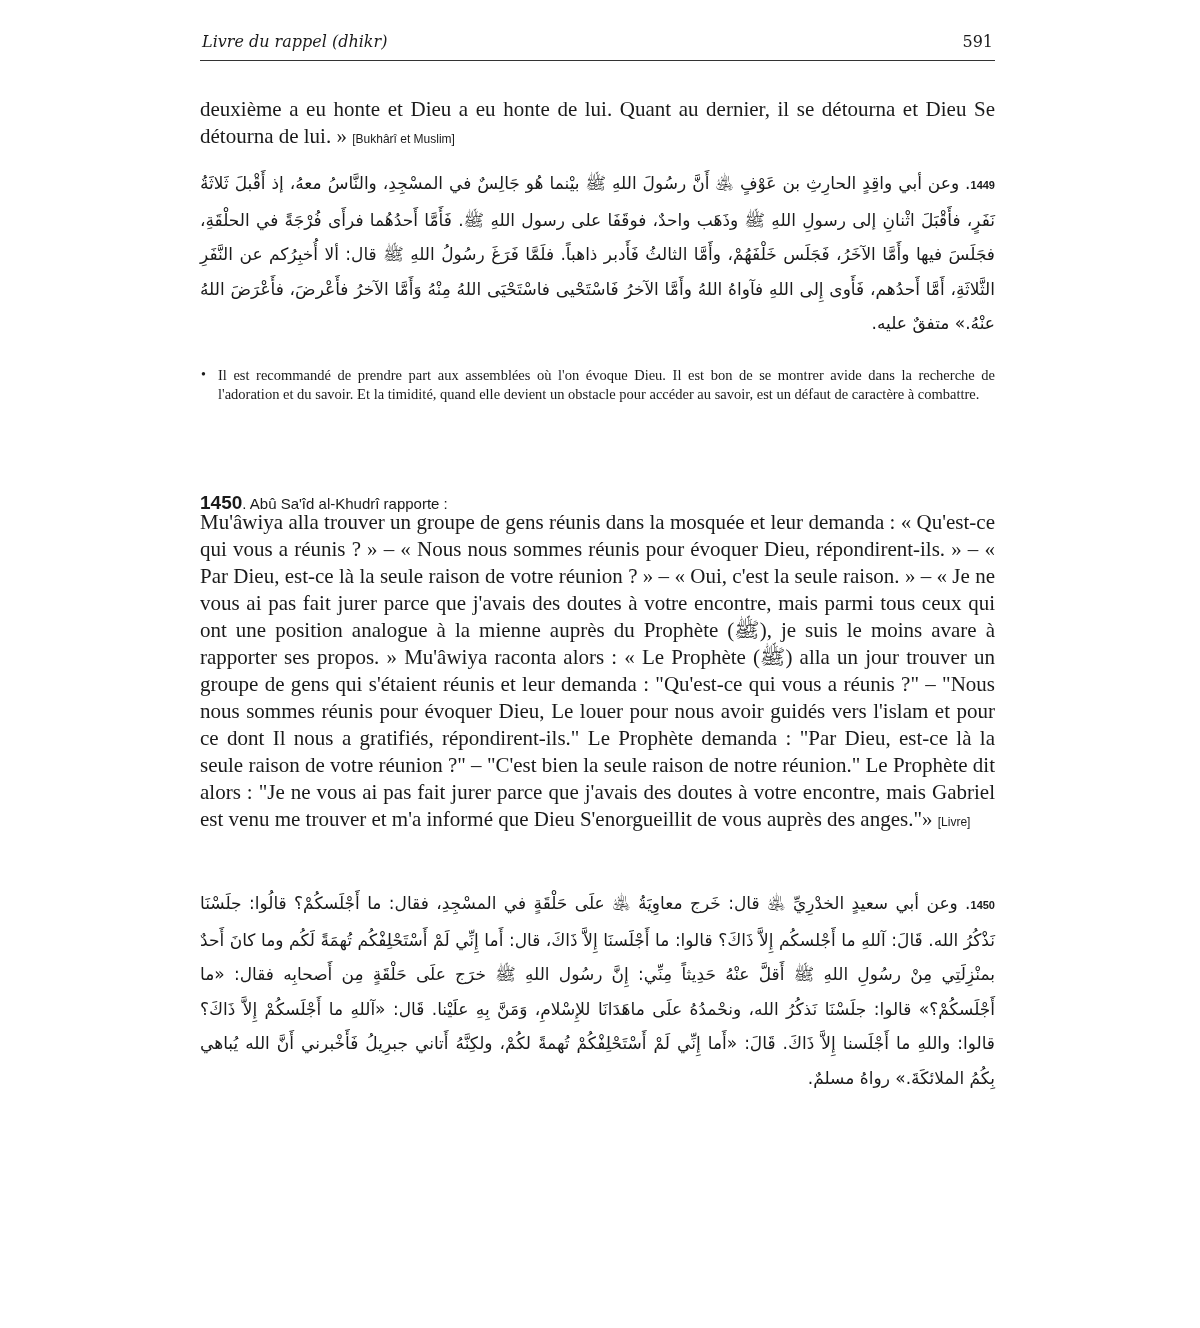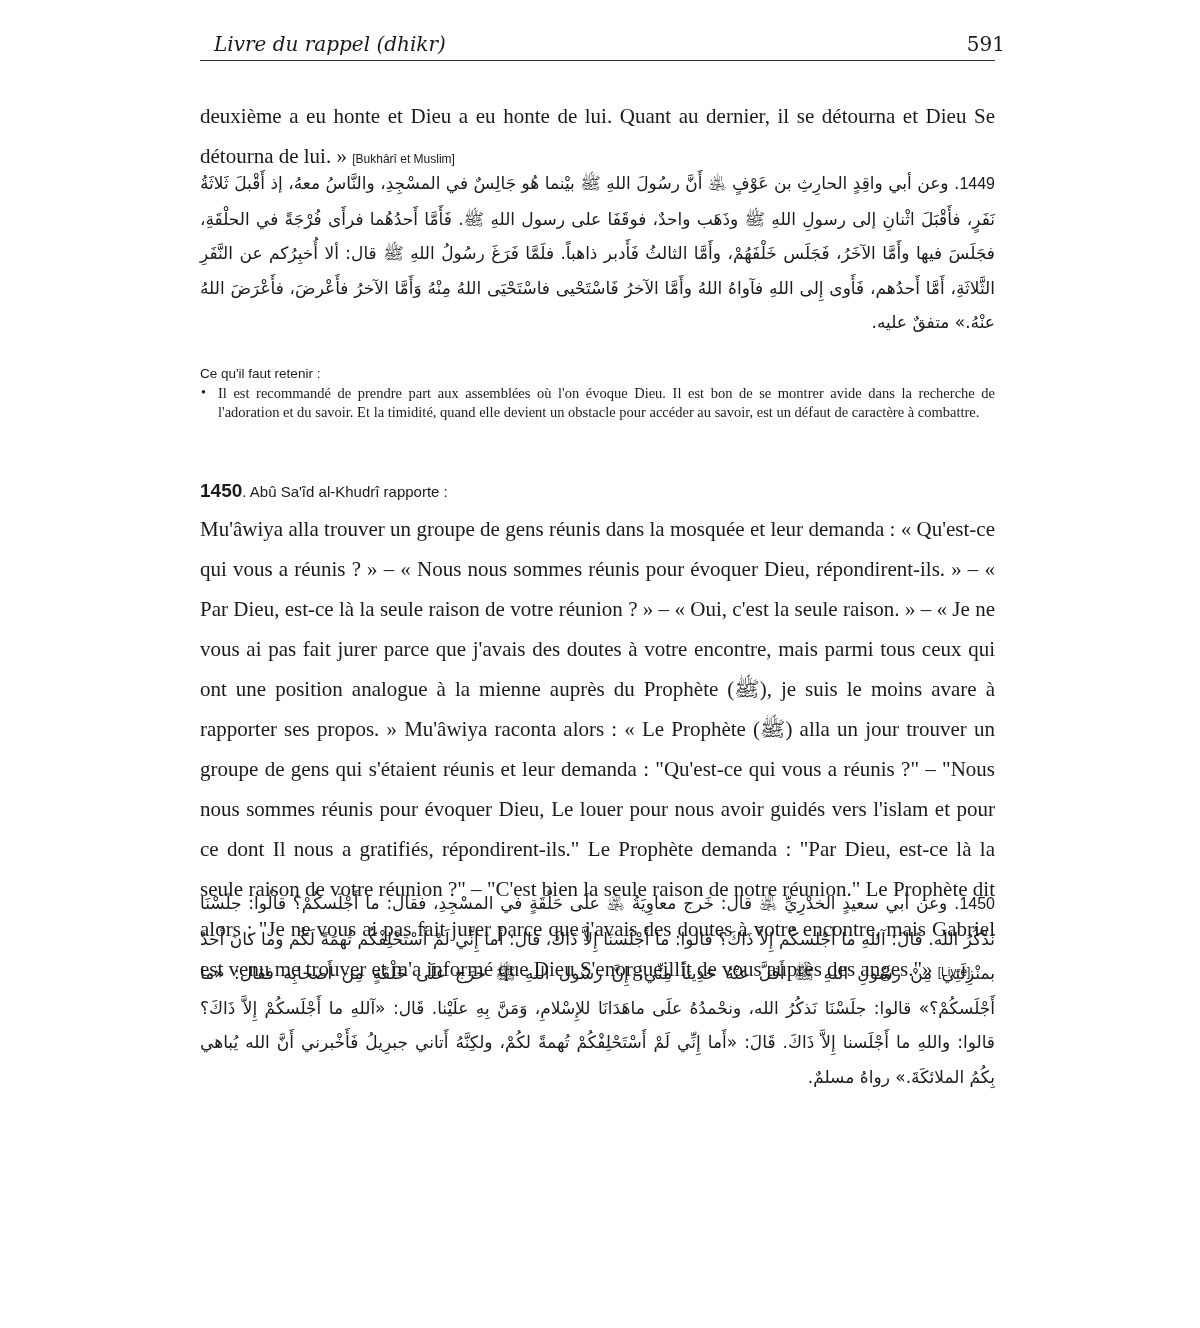--- a/index.html
+++ b/index.html
@@ -1,37 +1,37 @@
 <!DOCTYPE html>
 <html><head>
 <meta charset="utf-8">
 <style>
   html, body { margin: 0; padding: 0; background: #ffffff; }
   body { width: 1200px; height: 1328px; position: relative; overflow: hidden; color: #1a1a1a; }
   .page { position: absolute; left: 200px; top: 0; width: 795px; }
-  .running-head { position: absolute; top: 30px; left: 12px; width: 795px; height: 30px;
-    font-family: "DejaVu Serif", serif; font-size: 20px; }
+  .running-head { position: absolute; top: 30px; left: 0; width: 795px; height: 30px;
+    font-family: "DejaVu Serif", serif; font-size: 16px; }
   .running-head .title { position: absolute; left: 2px; top: 2px; font-style: italic; }
   .running-head .folio { position: absolute; right: 2px; top: 2px; margin-left: 12px; }
   .head-rule { position: absolute; top: 60px; left: 0; width: 795px; height: 0; border-top: 1.5px solid #333; }
 
-  .fr { font-family: "Liberation Serif", serif; font-size: 21px; line-height: 40px; text-align: justify; }
+  .fr { font-family: "Liberation Serif", serif; font-size: 21px; line-height: 27px; text-align: justify; }
   .src { font-family: "Liberation Sans", sans-serif; font-size: 12px; }
   .ar { font-family: "DejaVu Sans", sans-serif; font-size: 17px; line-height: 34.5px; direction: rtl; text-align: justify; text-align-last: right; }
-  .ar .num { font-family: "Liberation Sans", sans-serif; font-size: 16px; }
+  .ar .num { font-family: "Liberation Sans", sans-serif; font-size: 11px; font-weight: bold; }
 
   #block-cont { position: absolute; top: 96px; left: 0; width: 795px; }
   #ar-1449 { position: absolute; top: 166px; left: 0; width: 795px; }
   #retenir { position: absolute; top: 366px; left: 0; width: 795px; }
   #retenir .label { font-family: "Liberation Sans", sans-serif; font-size: 13.5px; margin-bottom: 3px; }
   #retenir .bullet { position: relative; padding-left: 18px; font-family: "Liberation Serif", serif;
     font-size: 14.5px; line-height: 19px; text-align: justify; }
   #retenir .bullet .dot { position: absolute; left: 1px; top: -1px; font-size: 14px; }
 
-  #h1450 { position: absolute; top: 480px; left: 0; width: 795px; font-family: "Liberation Sans", sans-serif; font-size: 15px; }
+  #h1450 { position: absolute; top: 492px; left: 0; width: 795px; font-family: "Liberation Sans", sans-serif; font-size: 15px; }
   #h1450 .num { font-weight: bold; font-size: 19px; }
   #fr-1450 { position: absolute; top: 509px; left: 0; width: 795px; }
   #ar-1450 { position: absolute; top: 886px; left: 0; width: 795px; }
 </style>
 </head>
 <body>
 
 <div class="page">
 
   <div class="running-head">
@@ -43,21 +43,20 @@
   <div id="block-cont" class="fr">
     <span>deuxième a eu honte et Dieu a eu honte de lui. Quant au dernier, il se détourna et Dieu Se détourna de lui. »</span>
     <span class="src">[Bukhârî et Muslim]</span>
   </div>
 
   <div id="ar-1449" class="ar">
     <span class="num">1449</span><span>. وعن أبي واقِدٍ الحارِثِ بن عَوْفٍ ﵁ أَنَّ رسُولَ اللهِ ﷺ بيْنما هُو جَالِسٌ في المسْجِدِ، والنَّاسُ معهُ، إذ أَقْبلَ ثَلاثَةُ نَفَرٍ، فأَقْبَلَ اثْنانِ إلى رسولِ اللهِ ﷺ وذَهَب واحدٌ، فوقَفَا على رسول اللهِ ﷺ. فَأَمَّا أَحدُهُما فرأَى فُرْجَةً في الحلْقَةِ، فجَلَسَ فيها وأَمَّا الآخَرُ، فَجَلَس خَلْفَهُمْ، وأَمَّا الثالثُ فَأَدبر ذاهباً. فلَمَّا فَرَغَ رسُولُ اللهِ ﷺ قال: ألا أُخبِرُكم عن النَّفَرِ الثَّلاثَةِ، أَمَّا أَحدُهم، فَأَوى إِلى اللهِ فآواهُ اللهُ وأَمَّا الآخرُ فَاسْتَحْيى فاسْتَحْيَى اللهُ مِنْهُ وَأَمَّا الآخرُ فأَعْرضَ، فأَعْرَضَ اللهُ عنْهُ.» متفقٌ عليه.</span>
   </div>
 
   <div id="retenir">
-    <div class="label">Ce qu'il faut retenir :</div>
     <div class="bullet">
       <span class="dot">•</span>
       <span>Il est recommandé de prendre part aux assemblées où l'on évoque Dieu. Il est bon de se montrer avide dans la recherche de l'adoration et du savoir. Et la timidité, quand elle devient un obstacle pour accéder au savoir, est un défaut de caractère à combattre.</span>
     </div>
   </div>
 
   <div id="h1450">
     <span class="num">1450</span><span>. Abû Sa'îd al-Khudrî rapporte :</span>
   </div>
 

